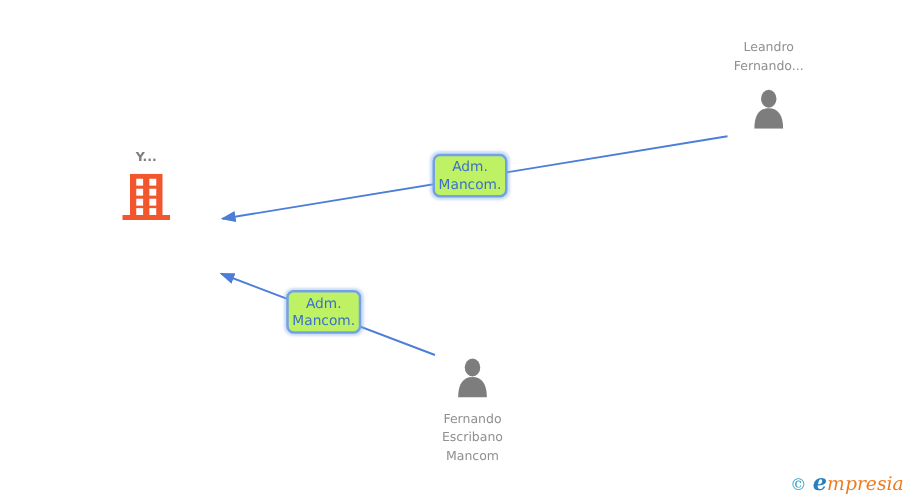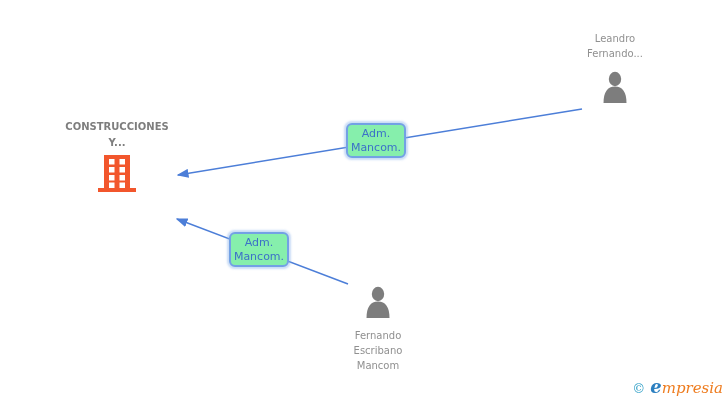--- a/index.html
+++ b/index.html
@@ -12,21 +12,21 @@
   }
   .edges{position:absolute;left:0;top:0;z-index:1;}
   .node{position:absolute;z-index:2;text-align:center;cursor:pointer;}
   .node .nline{font-size:10px;line-height:16px;color:#8f8f8f;}
   .company-name .nline{font-weight:bold;color:#7e7e7e;line-height:16px;}
   .person-name .nline{line-height:15px;color:#909090;}
   .node .icon-wrap{display:block;}
   .edge-label{
     position:absolute;z-index:3;
     width:56px;height:31px;
-    background:#86efac;
+    background:#bef264;
     border:2px solid #73a1e4;
     border-radius:6px;
     box-shadow:0 0 2px 1.5px rgba(140,180,235,0.45);
     display:flex;flex-direction:column;align-items:center;justify-content:center;
     font-size:11px;line-height:14px;color:#3c70c8;
     cursor:pointer;
   }
   .company-node{left:17px;top:119px;width:200px;}
   .company-node .icon-wrap{margin-top:4px;}
   .person-top{left:555px;top:31px;width:120px;}
@@ -56,21 +56,20 @@
       <marker id="arrow" markerWidth="8" markerHeight="6" refX="7" refY="3" orient="auto">
         <path d="M0,0 L8,3 L0,6 Z" fill="#4c7ed8"></path>
       </marker>
     </defs>
     <line x1="582" y1="109" x2="178" y2="175" stroke="#4c7ed8" stroke-width="1.5" marker-end="url(#arrow)"></line>
     <line x1="348" y1="284" x2="177" y2="219" stroke="#4c7ed8" stroke-width="1.5" marker-end="url(#arrow)"></line>
   </svg>
 
   <div class="node company-node">
     <div class="company-name name-block">
-      <div class="nline">CONSTRUCCIONES</div>
       <div class="nline">Y...</div>
     </div>
     <span class="icon-wrap">
       <svg width="42" height="38" viewBox="0 0 42 38">
         <rect x="8" y="0" width="26" height="34" fill="#f2562c"></rect>
         <rect x="2" y="33" width="38" height="4" fill="#f2562c"></rect>
         <rect x="13" y="4" width="5.5" height="5.5" fill="#ffffff"></rect>
         <rect x="23.5" y="4" width="5.5" height="5.5" fill="#ffffff"></rect>
         <rect x="13" y="12" width="5.5" height="5.5" fill="#ffffff"></rect>
         <rect x="23.5" y="12" width="5.5" height="5.5" fill="#ffffff"></rect>

